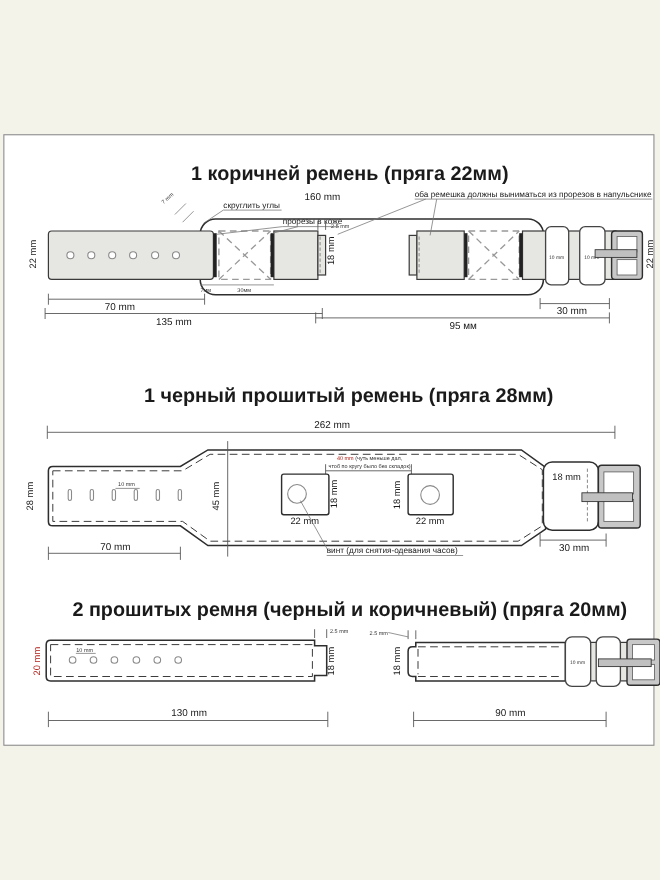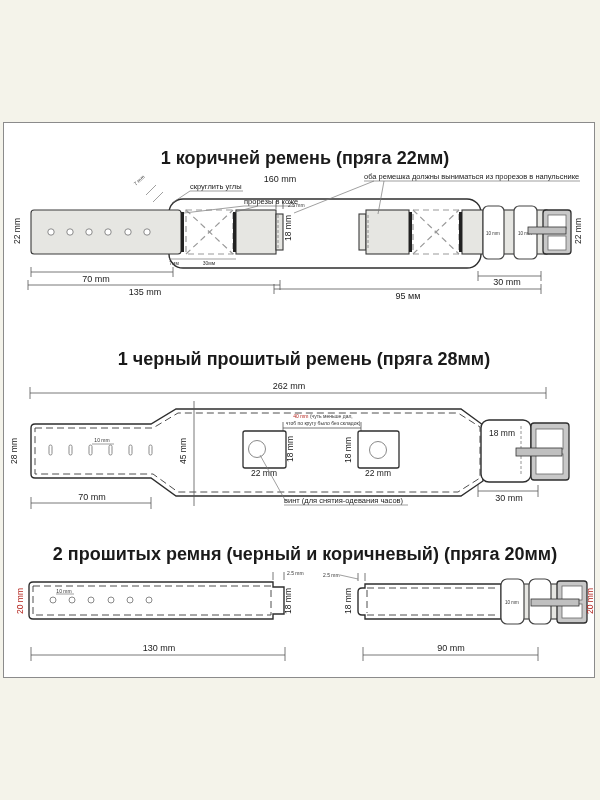--- a/index.html
+++ b/index.html
@@ -4,21 +4,21 @@
 <style>
   html,body{margin:0;padding:0;}
   body{
     width:600px;height:800px;position:relative;
     background:#f4f3ea;
     font-family:"Liberation Sans", sans-serif;
     overflow:hidden;
   }
   .panel{
     position:absolute;left:3px;top:122px;width:592px;height:556px;
-    background:#ffffff;border:1px solid #8b8b8b;box-sizing:border-box;
+    background:#ffffff;border:1px solid #8b8b8b;box-sizing:border-box;padding-left:13px;
   }
   svg{display:block;}
   text{fill:#1a1a1a;}
   .title{font-size:18px;font-weight:700;}
   .dim{font-size:9px;}
   .dim-s{font-size:8.5px;}
   .tiny{font-size:5px;fill:#333;}
   .tiny2{font-size:4.5px;fill:#333;}
   .note{font-size:7.5px;}
   .red{fill:#b3231c;}

